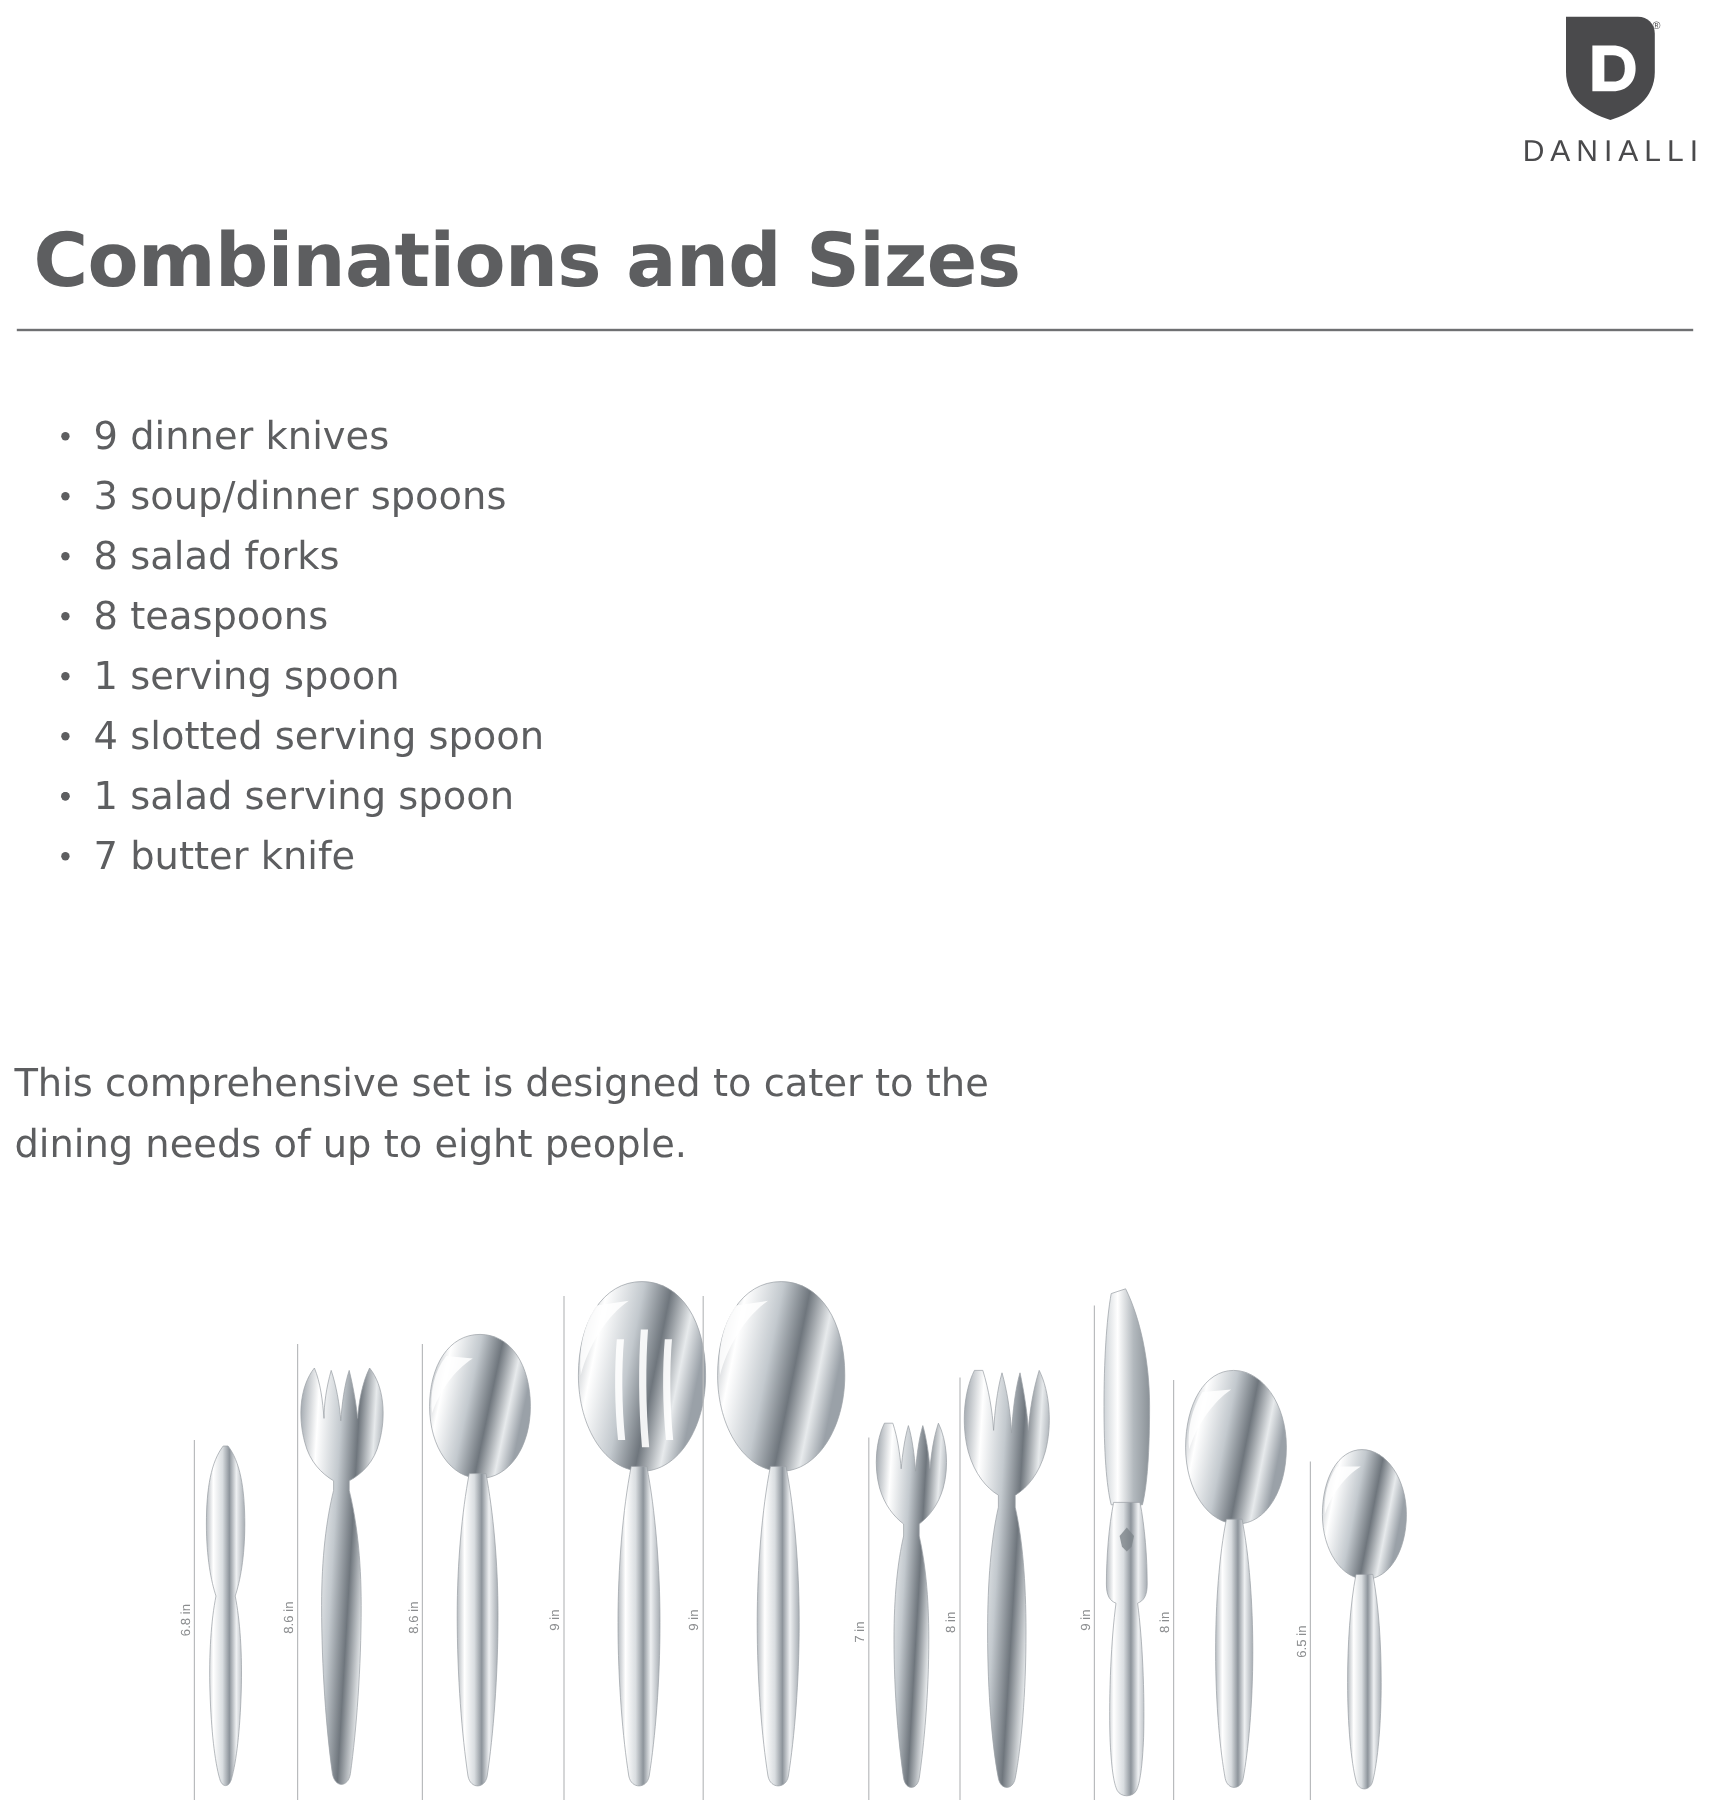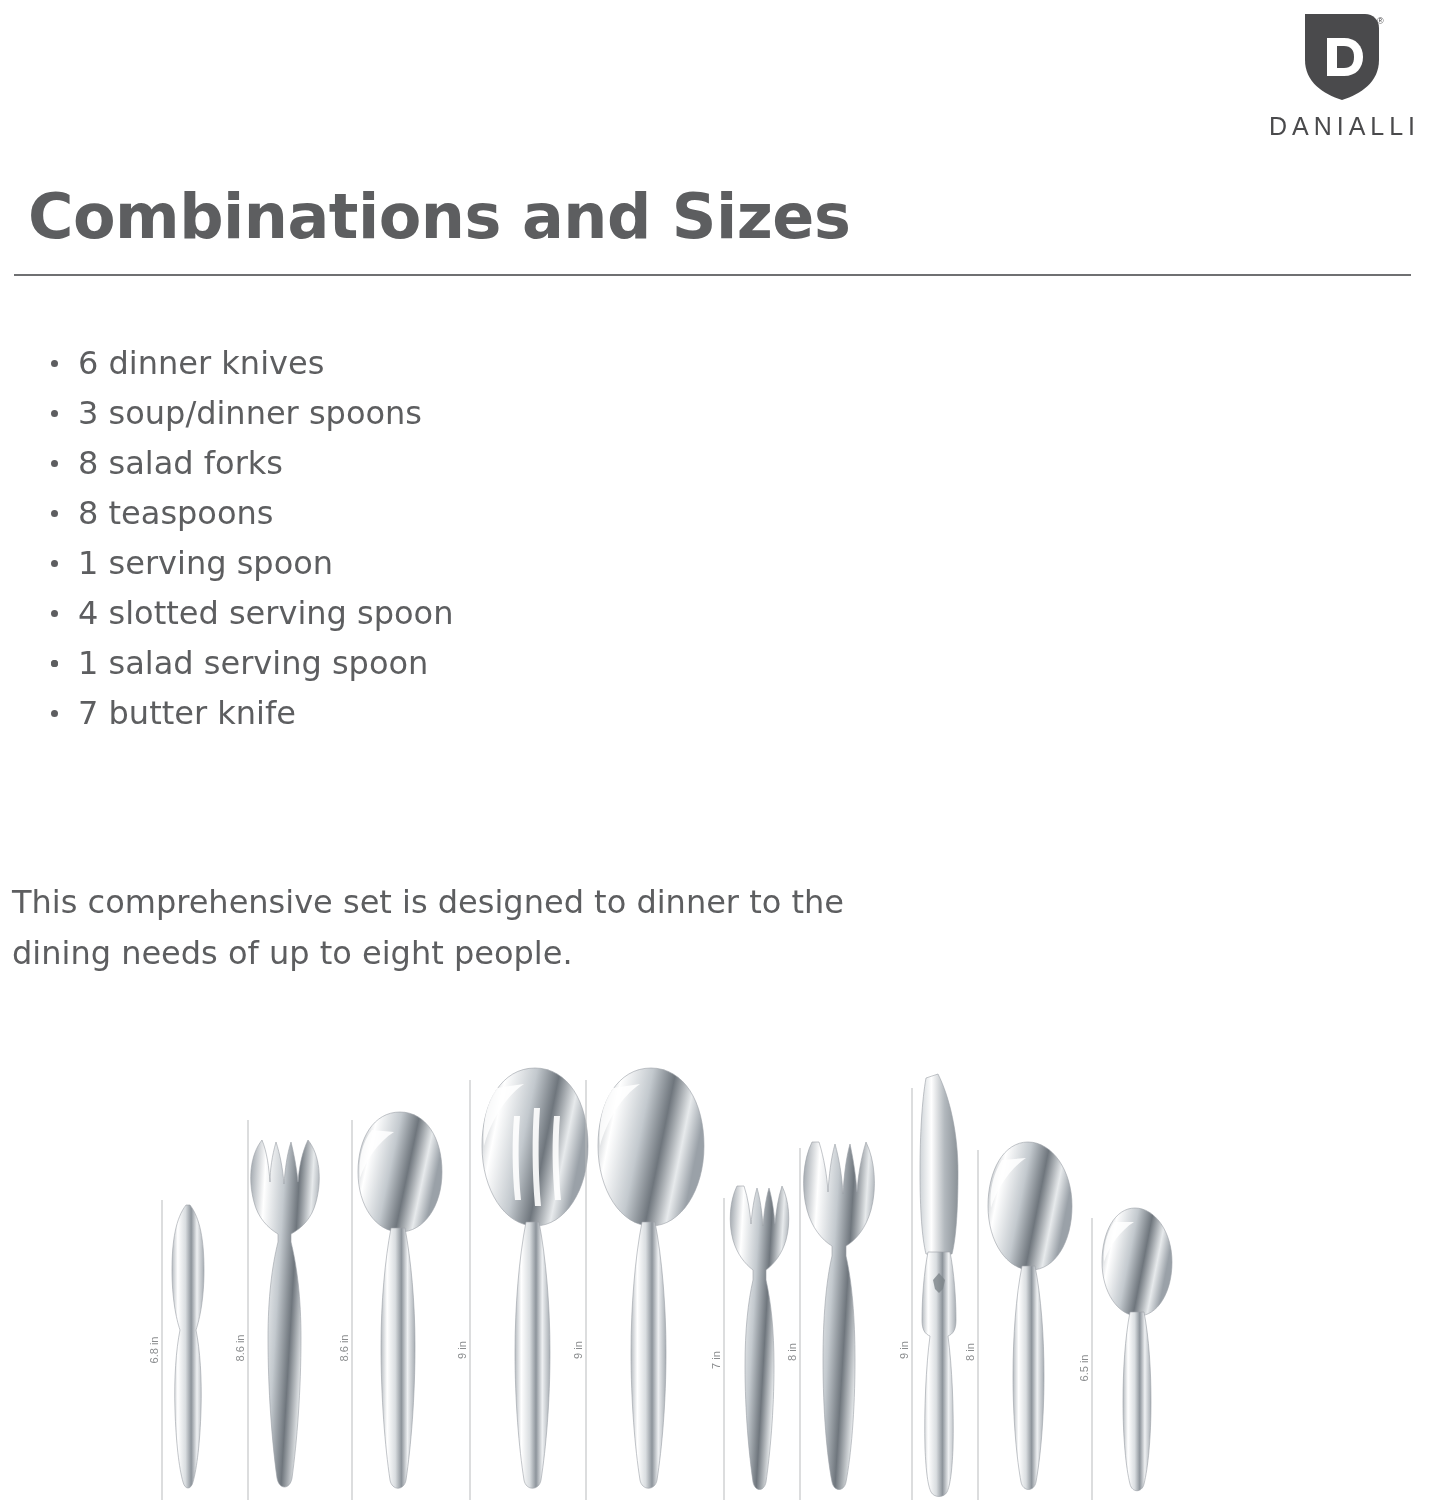--- a/index.html
+++ b/index.html
@@ -119,32 +119,32 @@
     <path d="M38 38 H45 C52 38 55 42 55 49 C55 56 52 60 45 60 H38 Z" fill="#4a4a4c"></path>
     <text x="78" y="16" font-size="9" fill="#4a4a4c" font-family="Liberation Sans, sans-serif">®</text>
   </svg>
   <div class="brand-name">DANIALLI</div>
 </div>
 
 <h1 class="page-title">Combinations and Sizes</h1>
 <div class="title-rule"></div>
 
 <ul class="spec-list">
-  <li><span class="dot"></span><span>6 dinner knives</span></li>
+  <li><span class="dot"></span><span>9 dinner knives</span></li>
   <li><span class="dot"></span><span>3 soup/dinner spoons</span></li>
   <li><span class="dot"></span><span>8 salad forks</span></li>
   <li><span class="dot"></span><span>8 teaspoons</span></li>
   <li><span class="dot"></span><span>1 serving spoon</span></li>
   <li><span class="dot"></span><span>4 slotted serving spoon</span></li>
   <li><span class="dot"></span></li>
   <li><span class="dot"></span><span>1 salad serving spoon</span></li>
   <li><span class="dot"></span><span>7 butter knife</span></li>
 </ul>
 
-<p class="closing">This comprehensive set is designed to dinner to the dining needs of up to eight people.</p>
+<p class="closing">This comprehensive set is designed to cater to the dining needs of up to eight people.</p>
 
 <div class="product-row">
 
   <svg width="1442" height="470" viewBox="0 0 1442 470">
     <defs>
       <linearGradient id="steel" x1="0" y1="0" x2="1" y2="0">
         <stop offset="0%" stop-color="#b7bcc1"></stop>
         <stop offset="18%" stop-color="#ffffff"></stop>
         <stop offset="42%" stop-color="#d9dde0"></stop>
         <stop offset="60%" stop-color="#8d949b"></stop>

